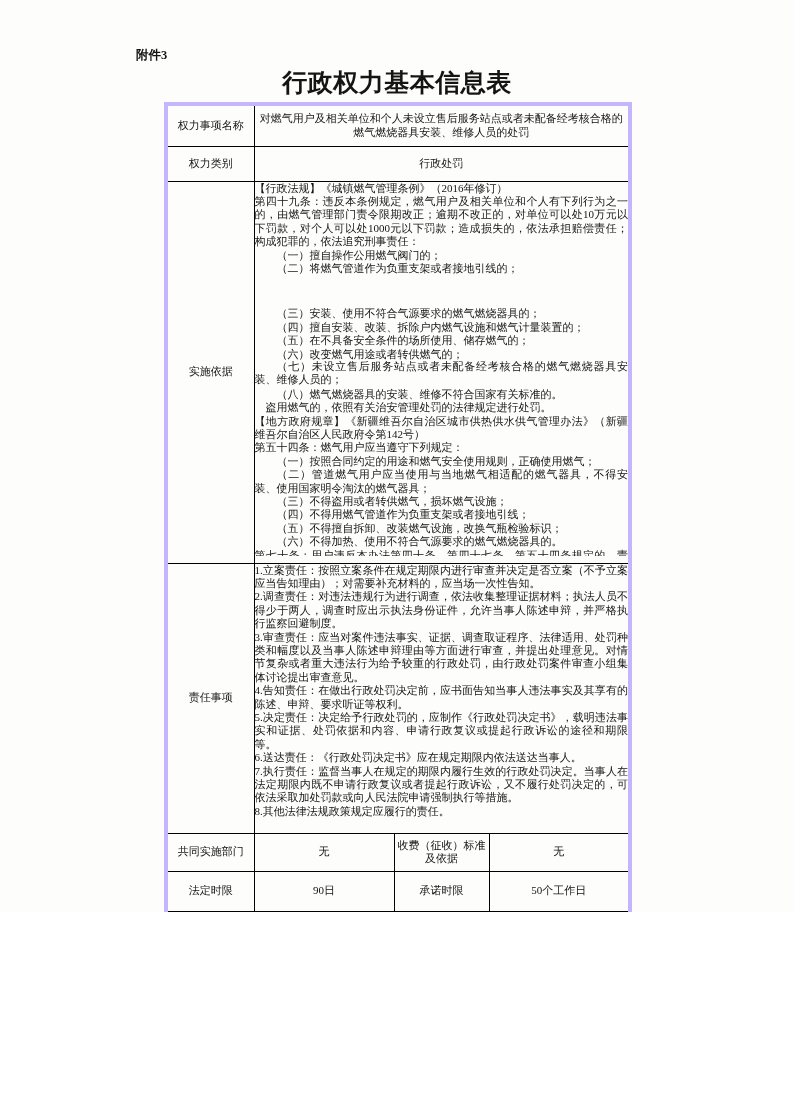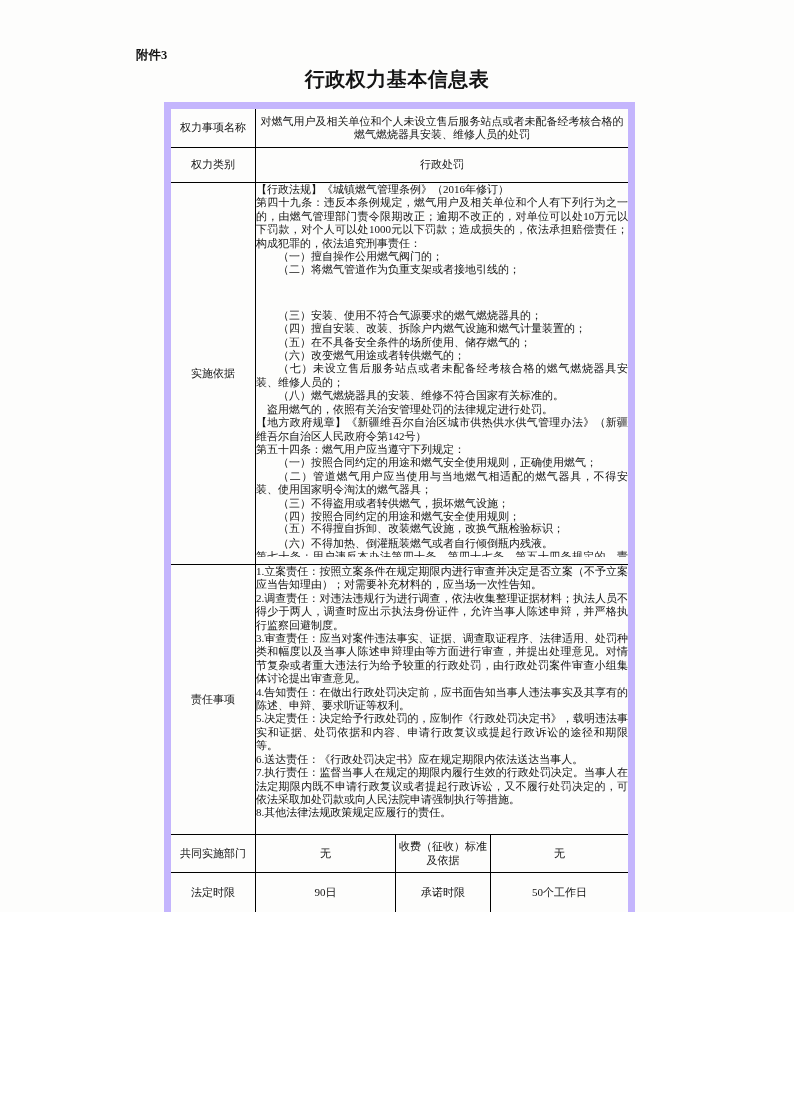--- a/index.html
+++ b/index.html
@@ -11,27 +11,27 @@
     color:#141414;
     overflow:hidden;
   }
   .attachment {
     position:absolute; left:136px; top:47px;
     font-size:12.5px; font-weight:bold;
   }
   .title {
     position:absolute; left:0; top:66px; width:794px;
     margin:0; text-align:center;
-    font-size:20px; font-weight:bold; letter-spacing:0.5px;
+    font-size:25px; font-weight:bold; letter-spacing:0.5px;
   }
   table.info {
     position:absolute; left:164px; top:102px;
     width:464px;
     border-collapse:collapse; table-layout:fixed;
-    border:7px solid #c4b5fd;
+    border:4px solid #c4b5fd;
   }
   table.info td {
     border:1px solid #000;
     font-size:11px; line-height:13.4px;
     padding:0;
     word-break:break-all;
   }
   td.label   { text-align:center; vertical-align:middle; padding:2px 3px; }
   td.cvalue  { text-align:center; vertical-align:middle; padding:2px 3px;font-family:Liberation Serif, serif; }
   td.content { vertical-align:top; padding:4px 8px 3px 6px; }
@@ -77,31 +77,31 @@
       <td class="content" colspan="3">
         <div class="paras paras-basis">
               <div class="para">【行政法规】《城镇燃气管理条例》（2016年修订）</div>
               <div class="para">第四十九条：违反本条例规定，燃气用户及相关单位和个人有下列行为之一的，由燃气管理部门责令限期改正；逾期不改正的，对单位可以处10万元以下罚款，对个人可以处1000元以下罚款；造成损失的，依法承担赔偿责任；构成犯罪的，依法追究刑事责任：</div>
               <div class="para" style="text-indent: 2em;">（一）擅自操作公用燃气阀门的；</div>
               <div class="para" style="text-indent: 2em;">（二）将燃气管道作为负重支架或者接地引线的；</div>
               <div class="para" style="text-indent: 2em; margin-top: 32px;">（三）安装、使用不符合气源要求的燃气燃烧器具的；</div>
               <div class="para" style="text-indent: 2em;">（四）擅自安装、改装、拆除户内燃气设施和燃气计量装置的；</div>
               <div class="para" style="text-indent: 2em;">（五）在不具备安全条件的场所使用、储存燃气的；</div>
               <div class="para" style="text-indent: 2em;">（六）改变燃气用途或者转供燃气的；</div>
-              <div class="para" style="text-indent: 2em;">（七）未设立售后服务站点或者未配备经考核合格的燃气燃烧器具安装、维修人员的；</div>
+              <div class="para" style="text-indent: 2em; font-family: Liberation Mono, monospace;">（七）未设立售后服务站点或者未配备经考核合格的燃气燃烧器具安装、维修人员的；</div>
               <div class="para" style="text-indent: 2em;">（八）燃气燃烧器具的安装、维修不符合国家有关标准的。</div>
               <div class="para" style="text-indent: 1em;">盗用燃气的，依照有关治安管理处罚的法律规定进行处罚。</div>
               <div class="para">【地方政府规章】《新疆维吾尔自治区城市供热供水供气管理办法》（新疆维吾尔自治区人民政府令第142号）</div>
               <div class="para">第五十四条：燃气用户应当遵守下列规定：</div>
               <div class="para" style="text-indent: 2em;">（一）按照合同约定的用途和燃气安全使用规则，正确使用燃气；</div>
               <div class="para" style="text-indent: 2em;">（二）管道燃气用户应当使用与当地燃气相适配的燃气器具，不得安装、使用国家明令淘汰的燃气器具；</div>
               <div class="para" style="text-indent: 2em;">（三）不得盗用或者转供燃气，损坏燃气设施；</div>
-              <div class="para" style="text-indent: 2em;">（四）按照合同约定的用途和燃气安全使用规则；</div>
-              <div class="para" style="text-indent: 2em; font-family: Liberation Mono, monospace;">（五）不得擅自拆卸、改装燃气设施，改换气瓶检验标识；</div>
-              <div class="para" style="text-indent: 2em;">（六）不得加热、倒灌瓶装燃气或者自行倾倒瓶内残液。</div>
+              <div class="para" style="text-indent: 2em;">（四）不得用燃气管道作为负重支架或者接地引线；</div>
+              <div class="para" style="text-indent: 2em;">（五）不得擅自拆卸、改装燃气设施，改换气瓶检验标识；</div>
+              <div class="para" style="text-indent: 2em;">（六）不得加热、使用不符合气源要求的燃气燃烧器具的。</div>
               <div class="para">第七十条：用户违反本办法第四十条、第四十七条、第五十四条规定的，责令限期改正，对公民处200元以下罚款，对法人或者其他组织处1000元以下罚款；属于经营活动的，处1万元以上3万元以下罚款。</div>
             </div>
       </td>
     </tr>
 
     <tr class="h270">
       <td class="label">责任事项</td>
       <td class="content" colspan="3">
         <div class="paras paras-duty">
               <div class="para">1.立案责任：按照立案条件在规定期限内进行审查并决定是否立案（不予立案应当告知理由）；对需要补充材料的，应当场一次性告知。</div>

